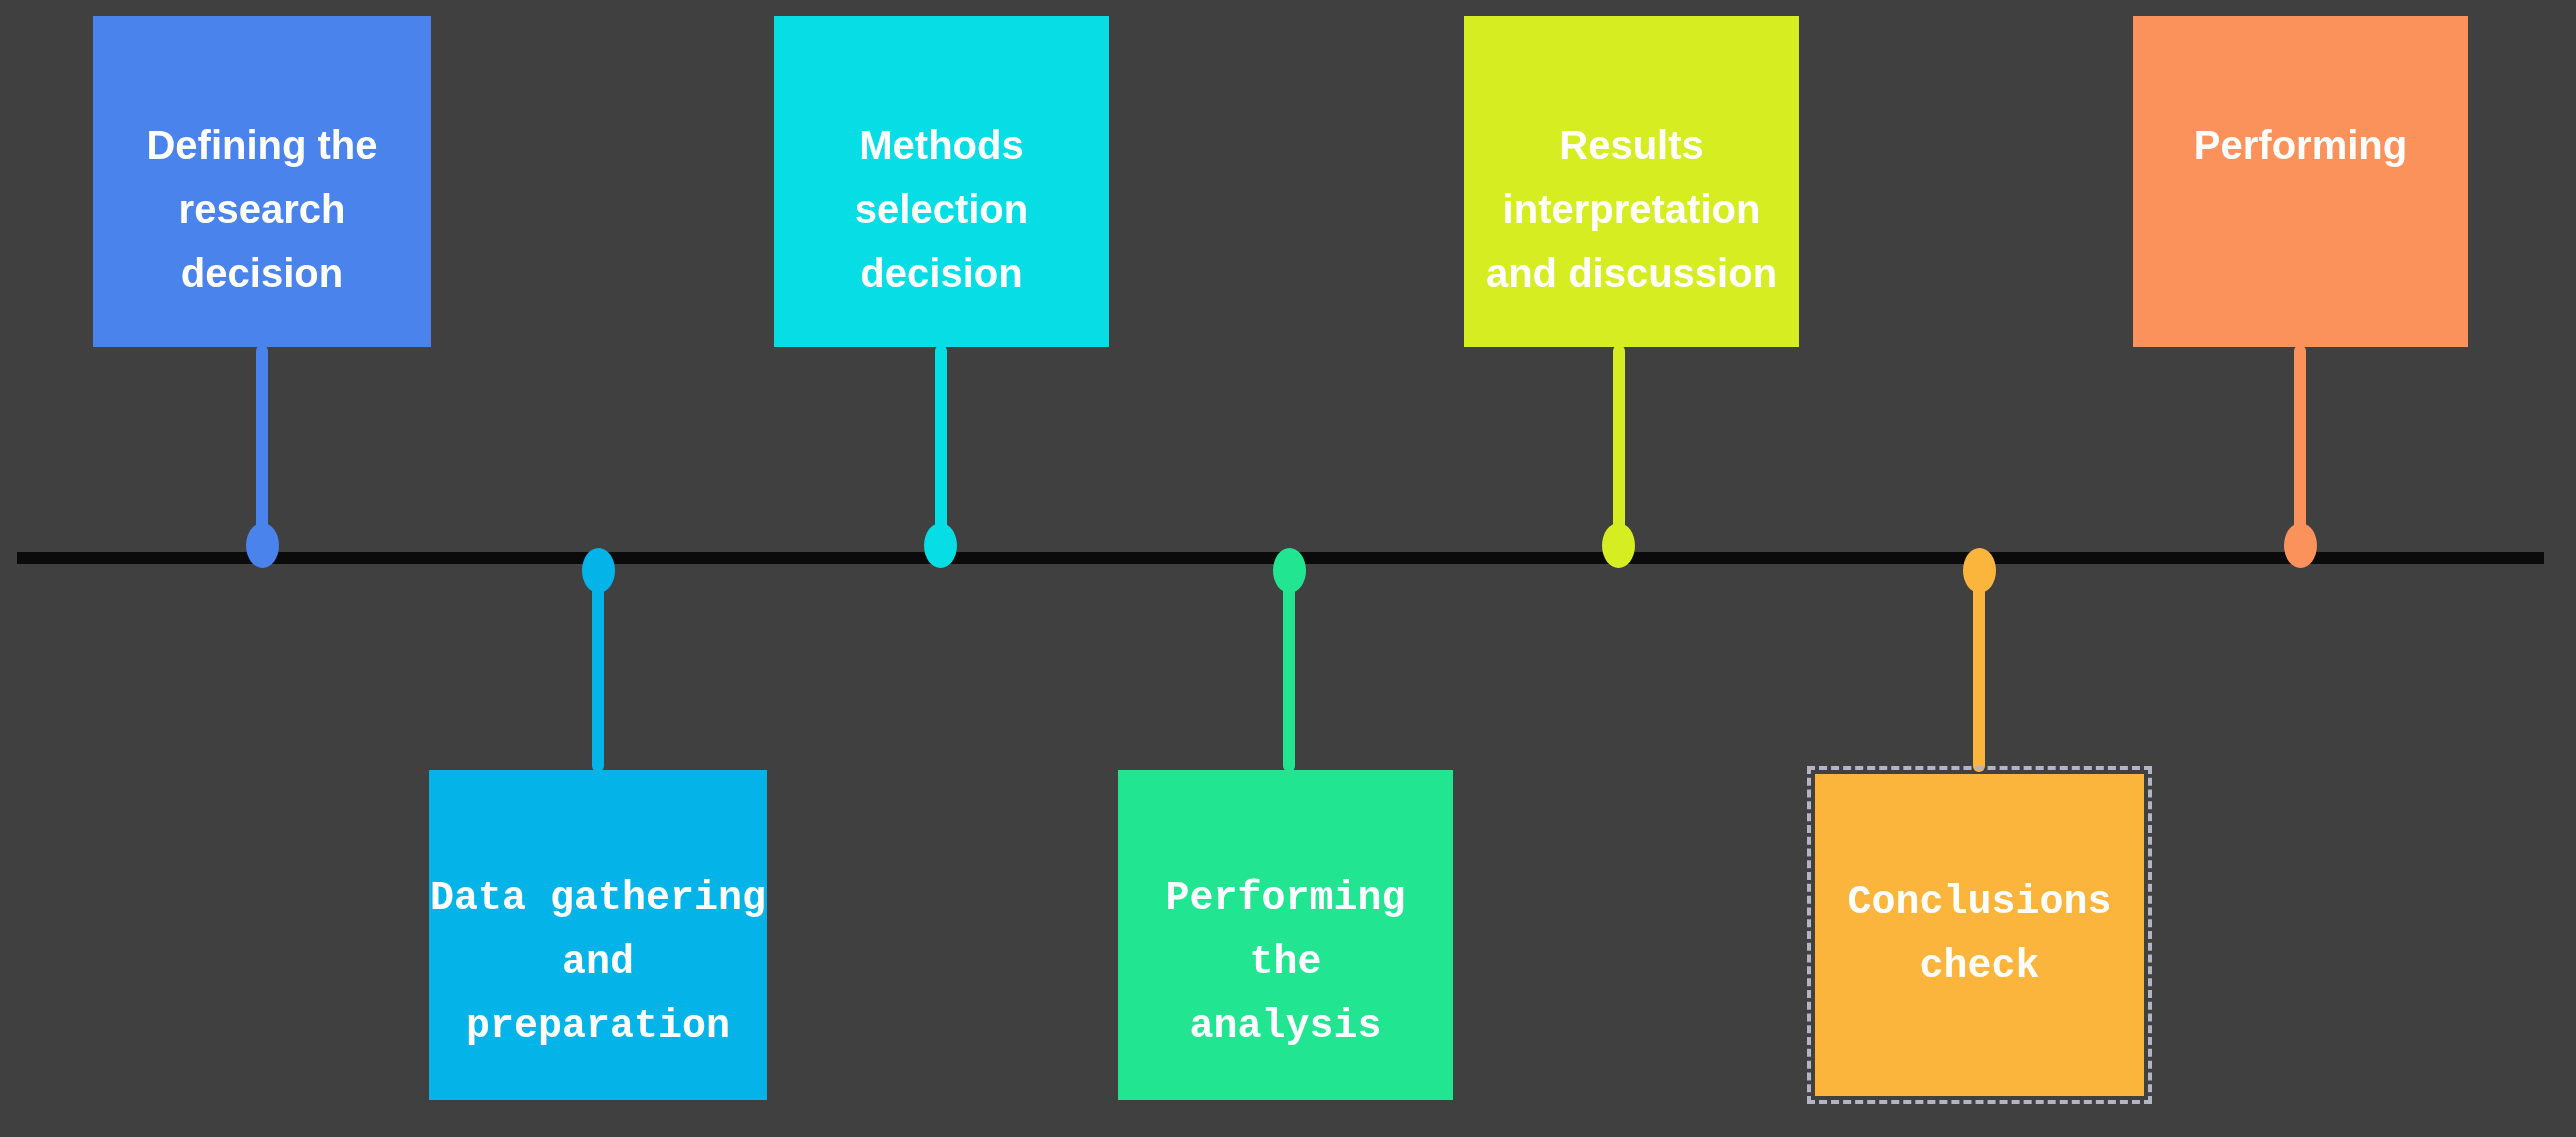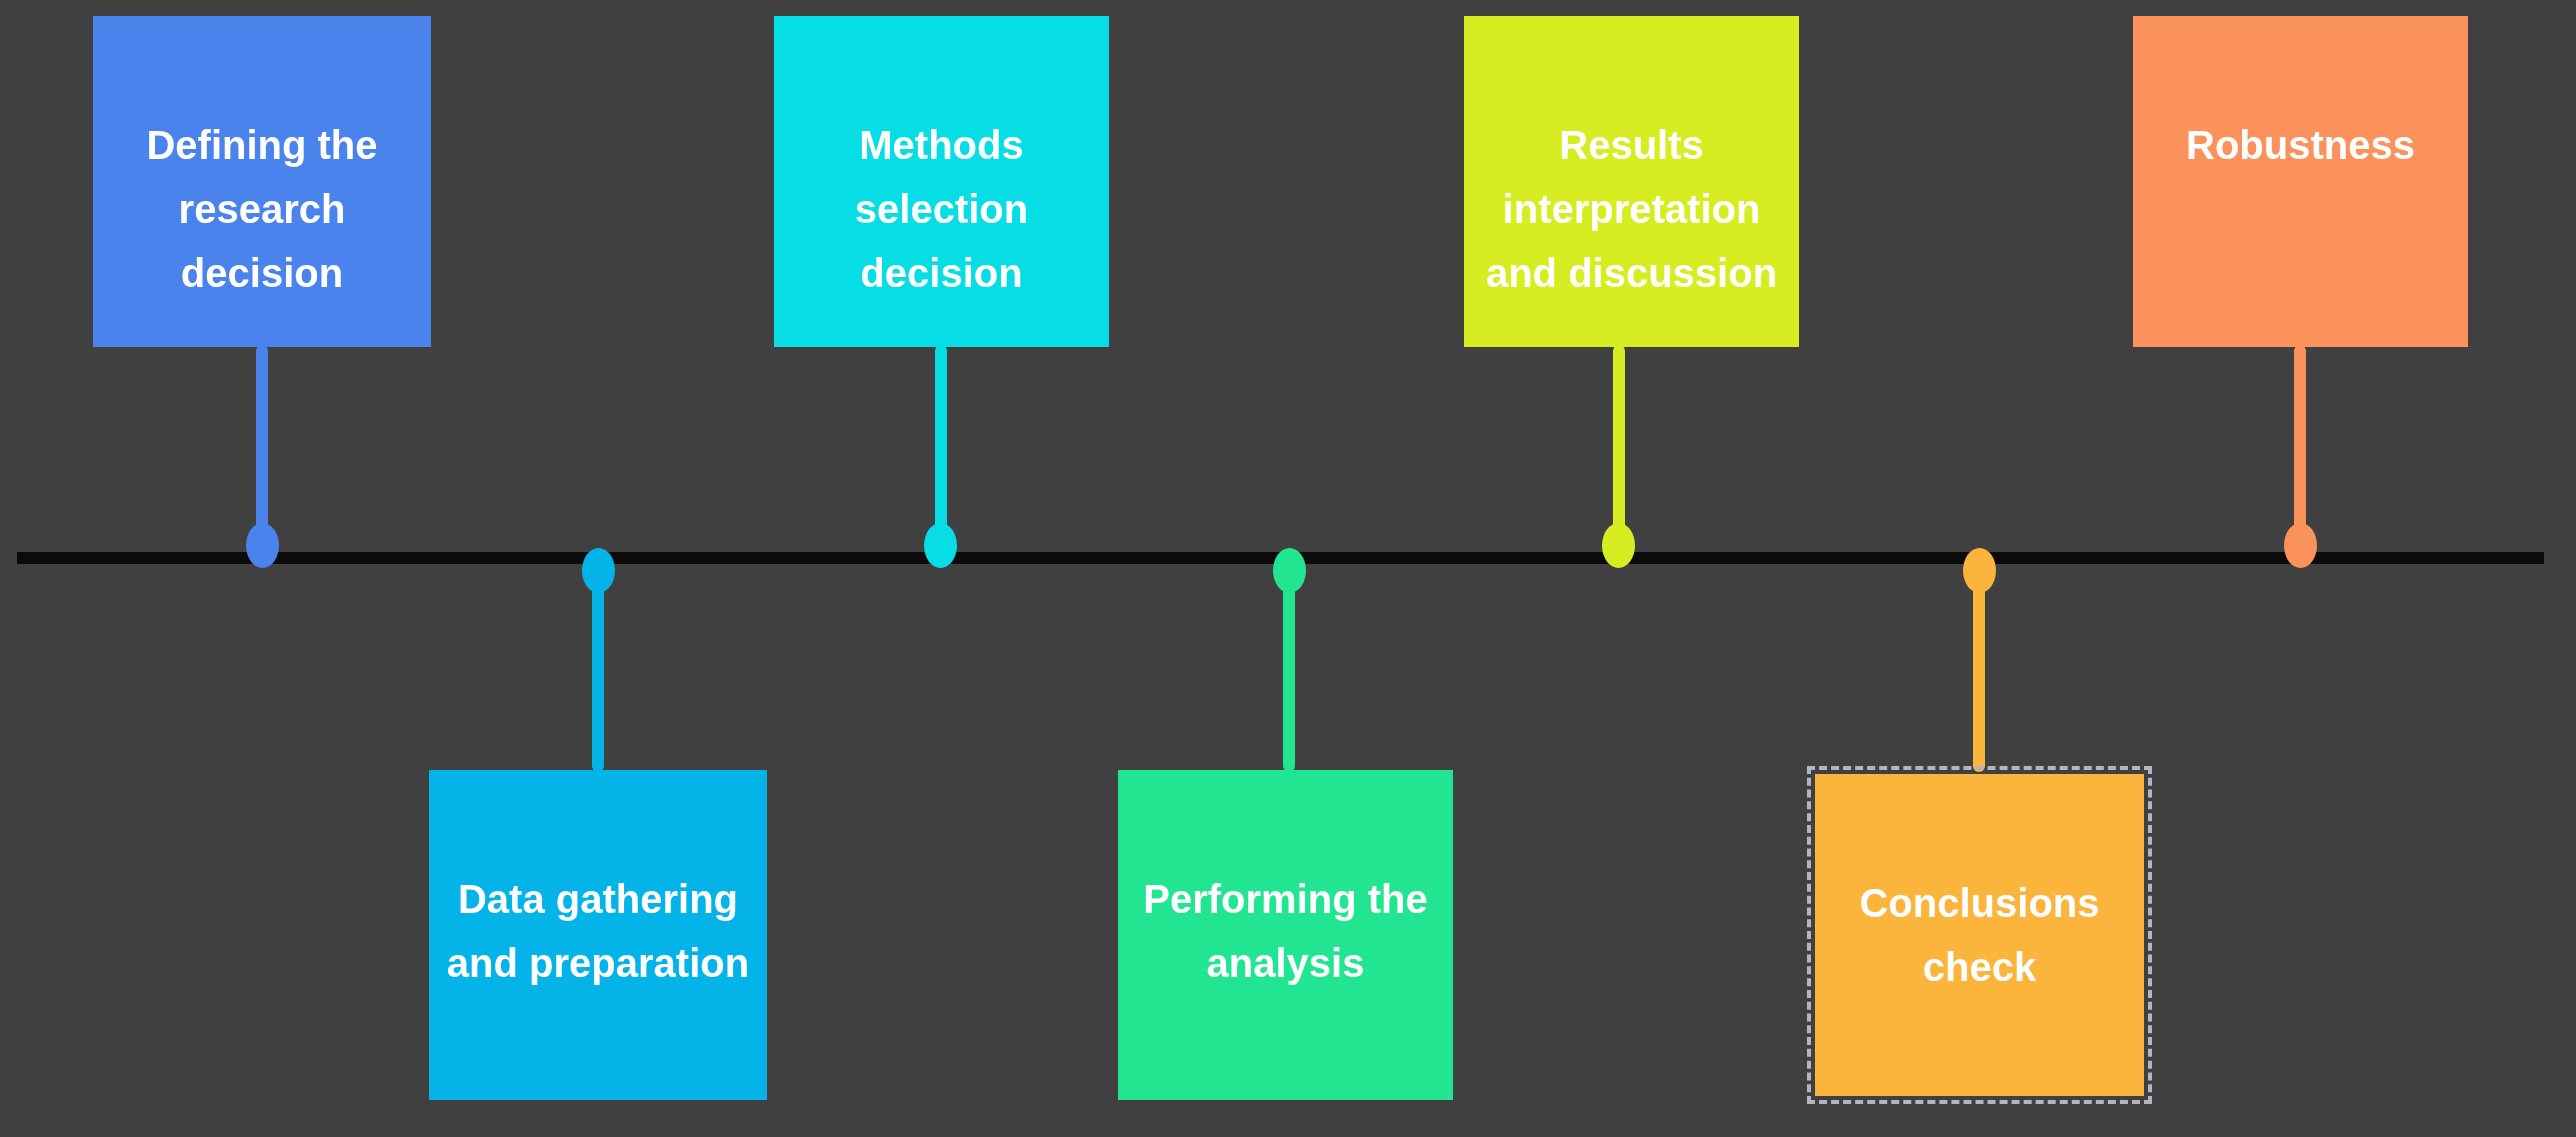--- a/index.html
+++ b/index.html
@@ -21,21 +21,21 @@
   .connector.top    { top:345px; height:214px; }
   .connector.bottom { top:557px; height:215px; }
   .dot {
     position:absolute; width:33px; height:45px; border-radius:50%; z-index:3;
   }
   .dot.top    { top:523px; }
   .dot.bottom { top:548px; }
   .box {
     position:absolute; top:15.5px; height:331px; z-index:4;
   }
-  .box.bottom { top:770px; height:330px; }
+  .box.bottom { top:770px; height:330px;font-family:Liberation Mono, monospace; }
   .box.dashed {
     top:766px; height:338px;
     box-sizing:border-box;
     border:4.3px dashed #b4b4c3;
     padding:4.3px;
     background-clip:content-box;
   }
   .label {
     padding-top:97px;
     font-weight:700;
@@ -106,18 +106,18 @@
     <div class="label">
       <div>Conclusions</div>
       <div>check</div>
     </div>
   </div>
 
   <div class="connector top" style="left: 2294px; background-color: rgb(252, 146, 91);"></div>
   <div class="dot top" style="left: 2284px; background-color: rgb(252, 146, 91);"></div>
   <div class="box top" style="left: 2133px; width: 335px; background-color: rgb(252, 146, 91);">
     <div class="label">
-      <div>Robustness</div>
+      <div>Performing</div>
     </div>
   </div>
 
 </div>
 
 
 </body></html>

